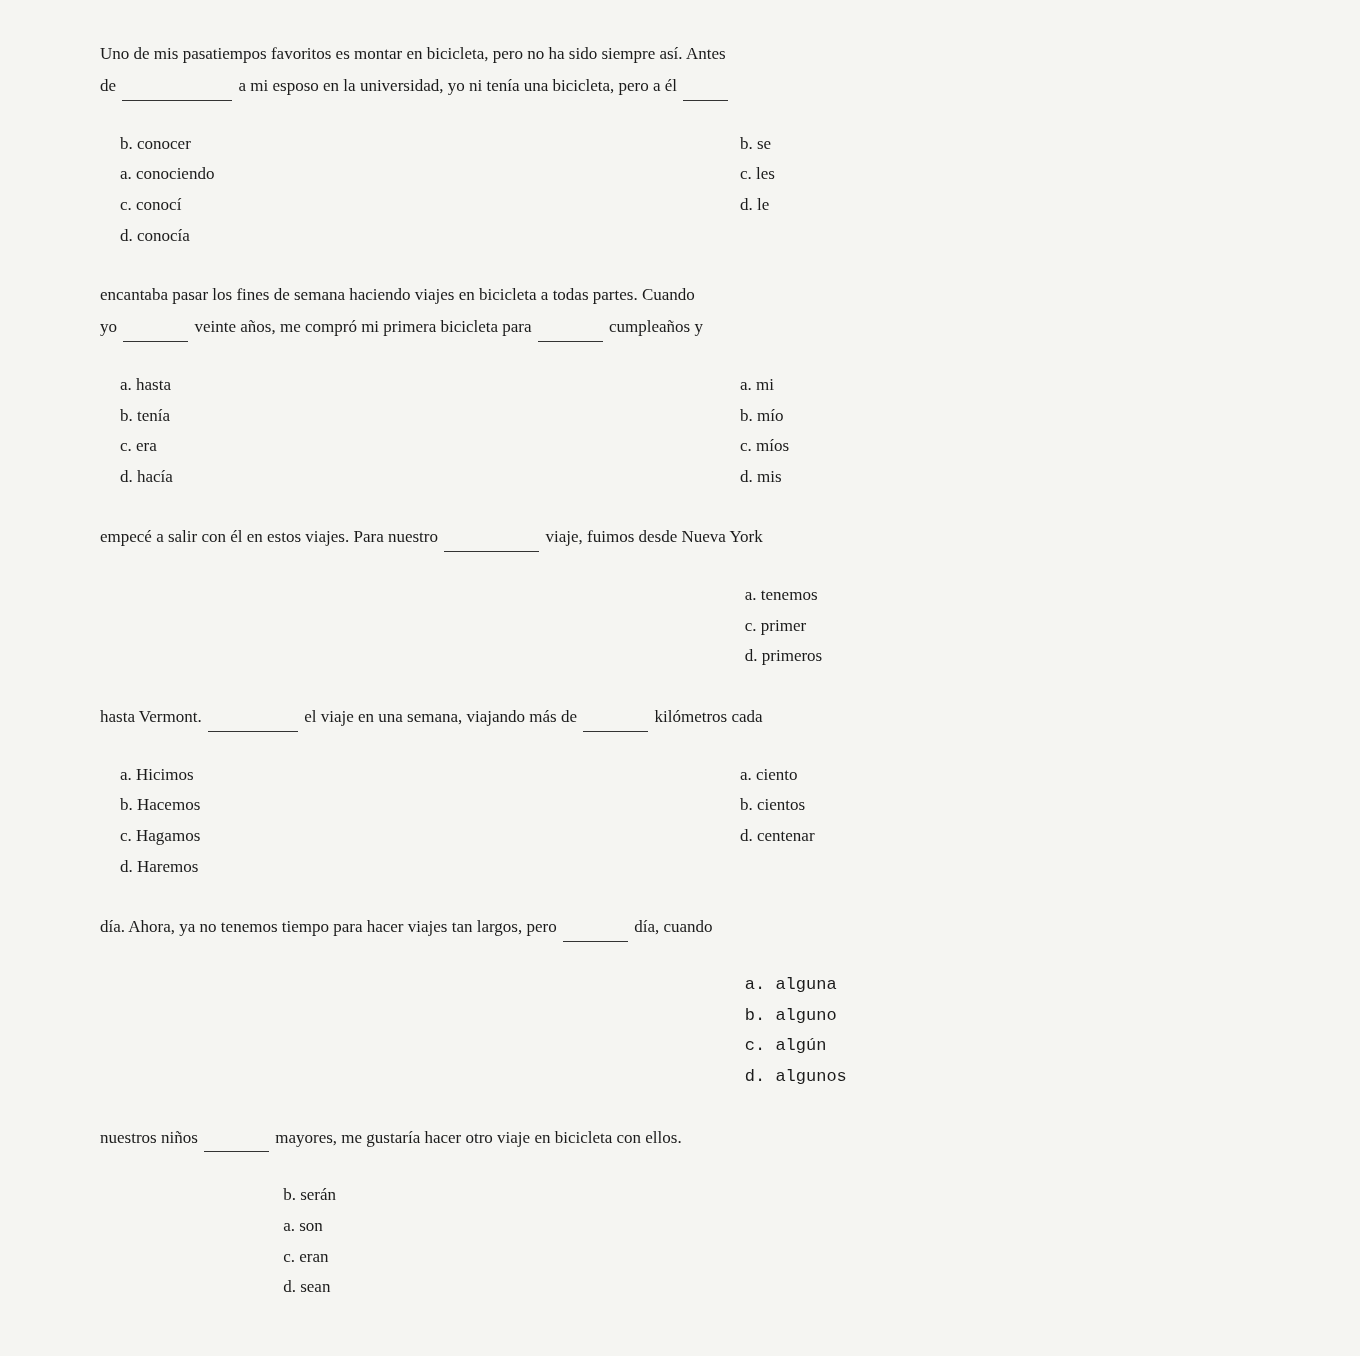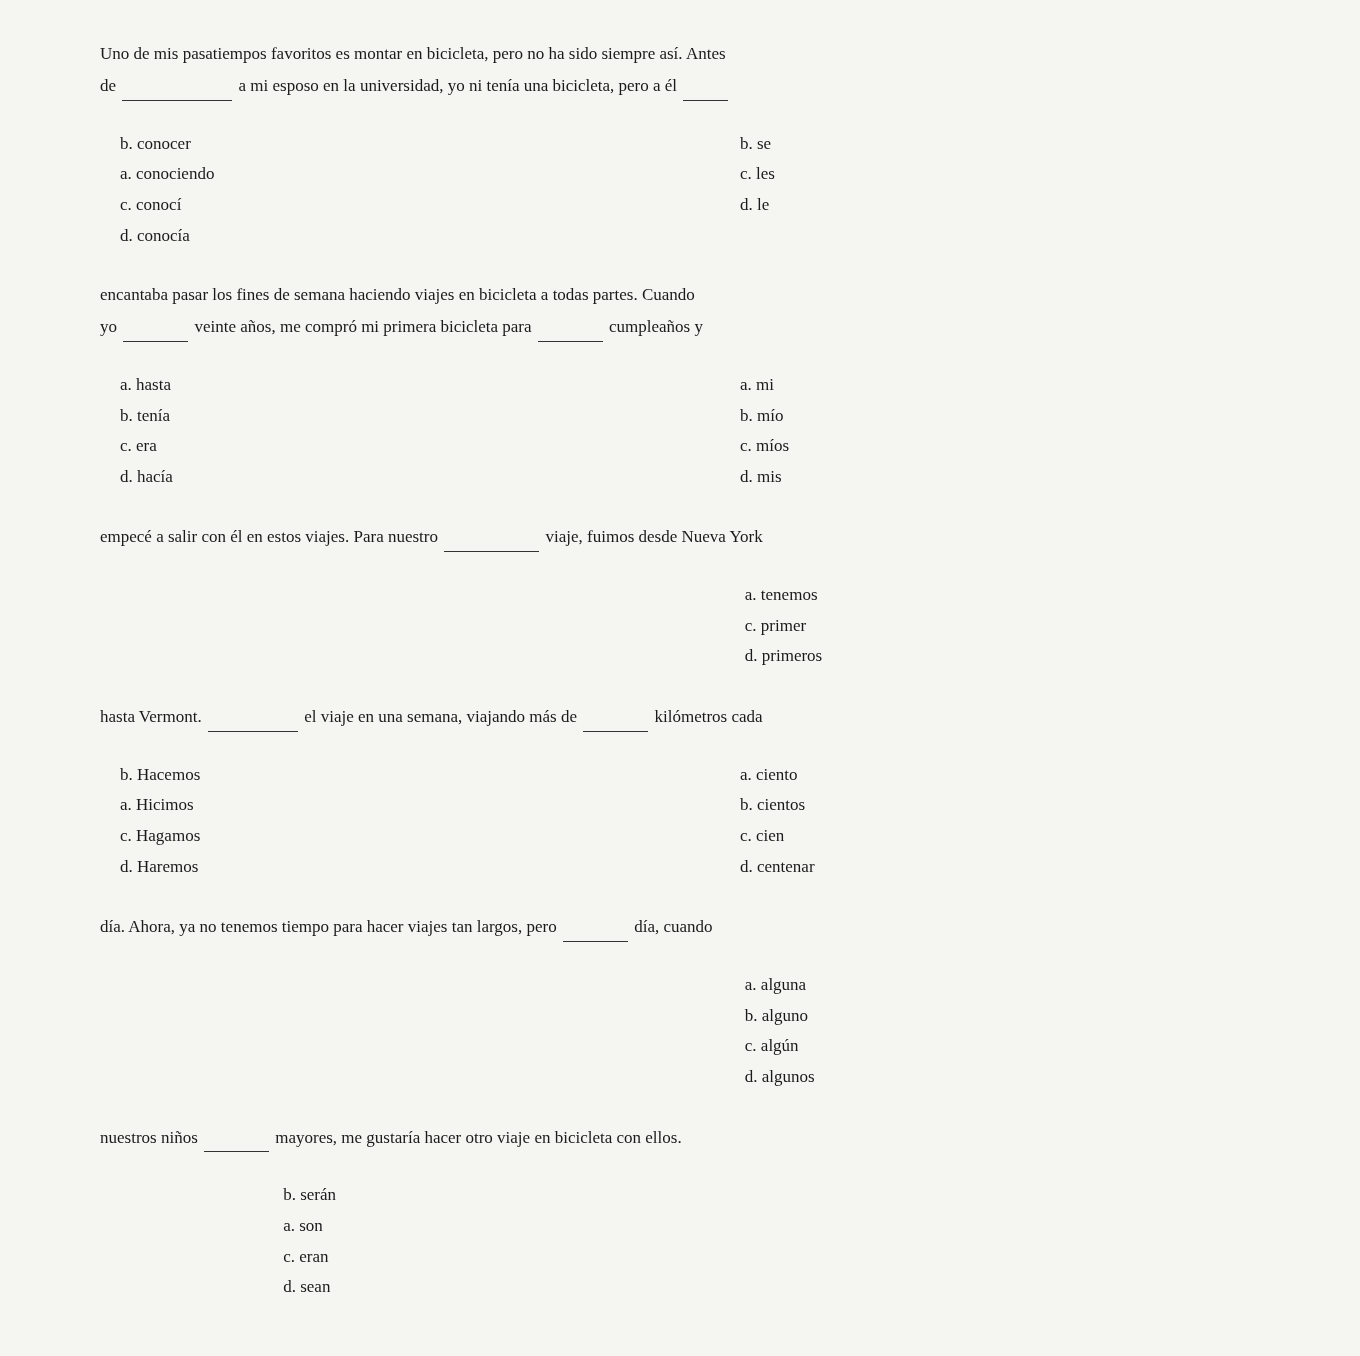--- a/index.html
+++ b/index.html
@@ -190,59 +190,56 @@
       <span class="blank blank-long" style="min-width:90px;">&nbsp;</span>
       <span>el viaje en una semana, viajando más de</span>
       <span class="blank blank-medium" style="min-width:65px;">&nbsp;</span>
       <span>kilómetros cada</span>
     </p>
   </div>
 
   <div class="options-section section-gap">
     <div class="options-left">
       <div class="option-item">
+        <span>a.  </span><span>Hicimos</span>
+      </div>
+      <div class="option-item">
         <span>b.  </span><span>Hacemos</span>
       </div>
       <div class="option-item">
-        <span>a.  </span><span>Hicimos</span>
-      </div>
-      <div class="option-item">
         <span>c.  </span><span>Hagamos</span>
       </div>
       <div class="option-item">
         <span>d.  </span><span>Haremos</span>
       </div>
     </div>
     <div class="options-right">
       <div class="option-item">
         <span>a.  </span><span>ciento</span>
       </div>
       <div class="option-item">
         <span>b.  </span><span>cientos</span>
       </div>
       <div class="option-item">
-        <span>c.  </span><span>cien</span>
-      </div>
-      <div class="option-item">
         <span>d.  </span><span>centenar</span>
       </div>
     </div>
   </div>
 
   <div class="passage-block">
     <p class="passage-line">
       <span>día.  Ahora,  ya no tenemos tiempo para hacer viajes tan largos, pero</span>
       <span class="blank blank-medium" style="min-width:65px;">&nbsp;</span>
       <span>día, cuando</span>
     </p>
   </div>
 
   <div class="options-section section-gap">
     <div style="flex: 0 0 52%;"></div>
-    <div style="flex: 0 0 48%; padding-left: 40px;">
+    <div style="flex: 0 0 48%; padding-left: 40px; font-family: Liberation Mono, monospace;">
       <div class="option-item">
         <span>a.  </span><span>alguna</span>
       </div>
       <div class="option-item">
         <span>b.  </span><span>alguno</span>
       </div>
       <div class="option-item">
         <span>c.  </span><span>algún</span>
       </div>
       <div class="option-item">

